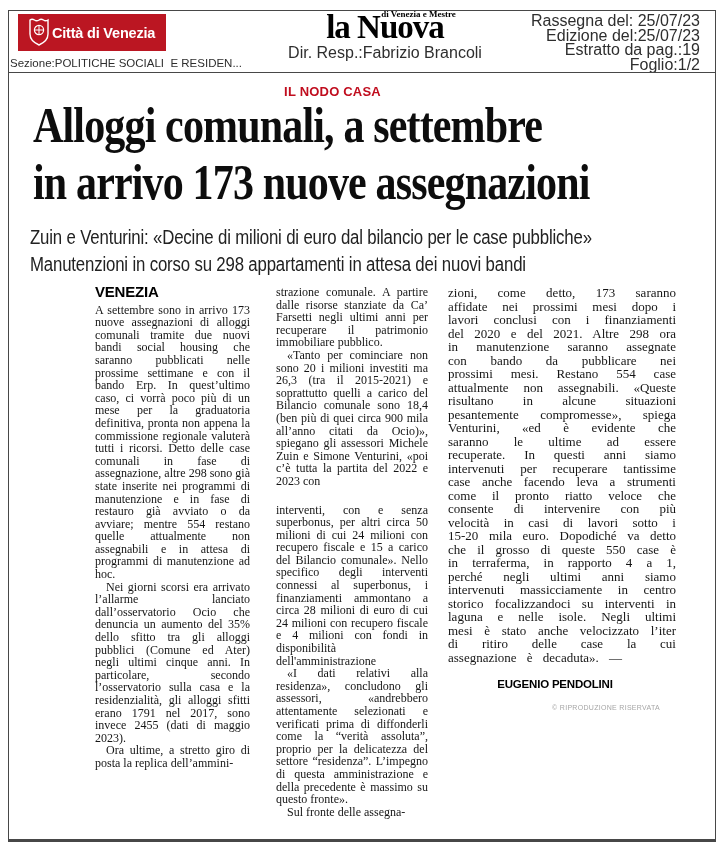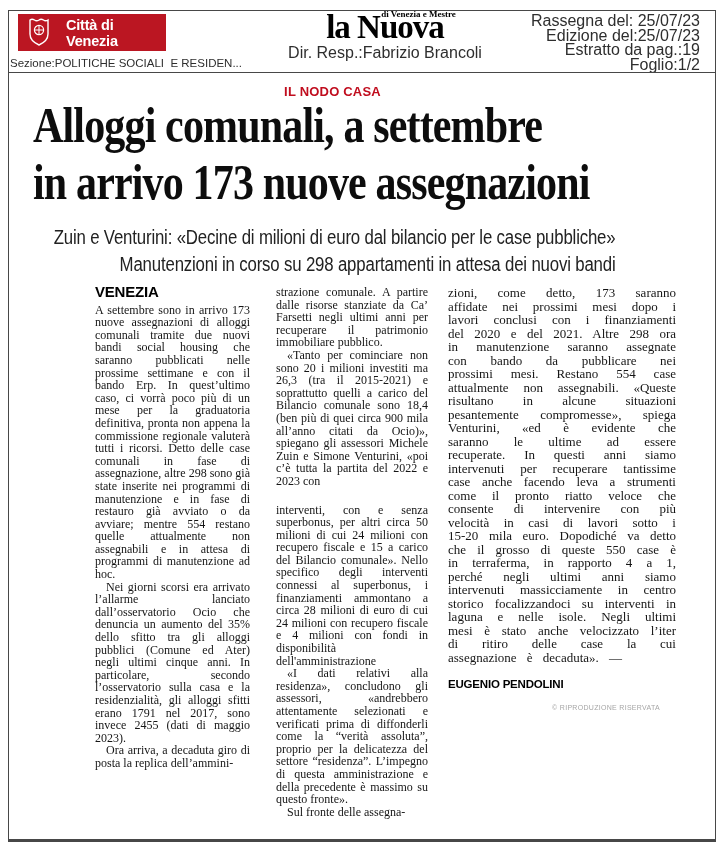--- a/index.html
+++ b/index.html
@@ -5,21 +5,21 @@
   html,body{margin:0;padding:0;background:#fff;}
   body{width:727px;height:851px;overflow:hidden;position:relative;
        font-family:"Liberation Sans",sans-serif;color:#1a1a1a;}
   .page{position:absolute;inset:0;background:#fff;}
   .border-box{position:absolute;left:8px;top:10px;width:706px;height:828px;
       border:1.5px solid #474747;border-bottom-width:3px;pointer-events:none;}
   .header-rule{position:absolute;left:8px;top:72px;width:707px;border-top:1.5px solid #474747;}
 
   
   .logo-box{position:absolute;left:18px;top:14px;width:148px;height:37px;
-      background:var(--brand-red);display:flex;align-items:center;gap:15px;padding-left:9px;box-sizing:border-box;}
+      background:var(--brand-red);display:flex;align-items:center;gap:1px;padding-left:9px;box-sizing:border-box;}
   .logo-box .crest{flex:0 0 auto;display:block;}
   .logo-label{color:#fff;font-weight:bold;font-size:14.5px;letter-spacing:-0.2px;}
   .section-label{position:absolute;left:10px;top:57px;font-size:11.5px;color:#2e2e2e;white-space:pre;}
 
   .masthead{position:absolute;left:250px;top:11px;width:270px;text-align:center;}
   .mast-name-wrap{position:relative;display:inline-block;}
   .mast-name{font-family:"Liberation Serif",serif;font-weight:bold;font-size:33px;
       letter-spacing:-1px;color:#000;line-height:33px;}
   .mast-edition{position:absolute;top:-2px;right:-12px;font-family:"Liberation Serif",serif;
       font-weight:bold;font-size:9px;white-space:nowrap;color:#000;}
@@ -29,37 +29,37 @@
   .header-meta{position:absolute;right:27px;top:14px;text-align:right;
       font-size:16px;line-height:14.5px;color:#2e2e2e;}
 
   
   .kicker{position:absolute;left:0;top:84px;width:665px;text-align:center;
       font-weight:bold;font-size:13px;letter-spacing:0.2px;color:var(--kicker-red);}
   .headline{position:absolute;left:33px;top:97px;width:680px;
       font-family:"Liberation Serif",serif;font-weight:bold;color:#0d0d0d;}
   .headline .hl{font-size:50px;line-height:57px;letter-spacing:-1px;
       white-space:nowrap;transform:scaleX(0.84);transform-origin:left center;}
-  .subhead{position:absolute;left:30px;top:224px;width:697px;color:#222;text-align:right;}
+  .subhead{position:absolute;left:30px;top:224px;width:697px;color:#222;}
   .subhead .sh{font-size:20px;line-height:27px;letter-spacing:-0.2px;white-space:nowrap;
       transform:scaleX(0.84);transform-origin:left center;}
 
   
   .body{position:absolute;left:95px;top:286px;width:581px;display:flex;align-items:flex-start;}
   .col{font-family:"Liberation Serif",serif;font-size:12px;line-height:12.6px;
       text-align:justify;color:#151515;}
   .col1{width:155px;}
   .col2{width:152px;margin-left:26px;}
   .col3{width:228px;margin-left:20px;font-size:13px;line-height:13.5px;word-spacing:7px;}
   .col p{margin:0;}
   .col p.indent{text-indent:11px;}
   .col p.gap{margin-top:16px;}
   .dateline{font-family:"Liberation Sans",sans-serif;font-weight:bold;font-size:15px;
       letter-spacing:-0.2px;color:#000;margin-bottom:5px;text-align:left;}
-  .byline{margin-top:14px;text-align:left;padding-right:14px;word-spacing:normal;
+  .byline{margin-top:14px;text-align:center;padding-right:14px;word-spacing:normal;
       font-family:"Liberation Sans",sans-serif;font-weight:bold;font-size:11.5px;
       letter-spacing:-0.2px;color:#000;}
   .copyright{margin-top:9px;text-align:right;padding-right:16px;word-spacing:normal;
       font-family:"Liberation Sans",sans-serif;font-size:7px;letter-spacing:0.3px;color:#a6a6a6;}
 </style>
 </head>
 <body>
 
 <div class="page">
   <div class="border-box"></div>
@@ -100,21 +100,21 @@
     <div class="sh">Zuin e Venturini: «Decine di milioni di euro dal bilancio per le case pubbliche»</div>
     <div class="sh">Manutenzioni in corso su 298 appartamenti in attesa dei nuovi bandi</div>
   </div>
 
   <div class="body">
     <div class="col col1">
       <div class="dateline">VENEZIA</div>
       <div class="paras">
           <p>A settembre sono in arrivo 173 nuove assegnazioni di alloggi comunali tramite due nuovi bandi social housing che saranno pubblicati nelle prossime settimane e con il bando Erp. In quest’ultimo caso, ci vorrà poco più di un mese per la graduatoria definitiva, pronta non appena la commissione regionale valuterà tutti i ricorsi. Detto delle case comunali in fase di assegnazione, altre 298 sono già state inserite nei programmi di manutenzione e in fase di restauro già avviato o da avviare; mentre 554 restano quelle attualmente non assegnabili e in attesa di programmi di manutenzione ad hoc.</p>
           <p class="indent">Nei giorni scorsi era arrivato l’allarme lanciato dall’osservatorio Ocio che denuncia un aumento del 35% dello sfitto tra gli alloggi pubblici (Comune ed Ater) negli ultimi cinque anni. In particolare, secondo l’osservatorio sulla casa e la residenzialità, gli alloggi sfitti erano 1791 nel 2017, sono invece 2455 (dati di maggio 2023).</p>
-          <p class="indent">Ora arriva, a decaduta giro di posta la replica dell’ammini-</p>
+          <p class="indent">Ora ultime, a stretto giro di posta la replica dell’ammini-</p>
         </div>
     </div>
     <div class="col col2">
       <div class="paras">
           <p>strazione comunale. A partire dalle risorse stanziate da Ca’ Farsetti negli ultimi anni per recuperare il patrimonio immobiliare pubblico.</p>
           <p class="indent">«Tanto per cominciare non sono 20 i milioni investiti ma 26,3 (tra il 2015-2021) e soprattutto quelli a carico del Bilancio comunale sono 18,4 (ben più di quei circa 900 mila all’anno citati da Ocio)», spiegano gli assessori Michele Zuin e Simone Venturini, «poi c’è tutta la partita del 2022 e 2023 con</p>
           <p class="gap">interventi, con e senza superbonus, per altri circa 50 milioni di cui 24 milioni con recupero fiscale e 15 a carico del Bilancio comunale». Nello specifico degli interventi connessi al superbonus, i finanziamenti ammontano a circa 28 milioni di euro di cui 24 milioni con recupero fiscale e 4 milioni con fondi in disponibilità dell'amministrazione</p>
           <p class="indent">«I dati relativi alla residenza», concludono gli assessori, «andrebbero attentamente selezionati e verificati prima di diffonderli come la “verità assoluta”, proprio per la delicatezza del settore “residenza”. L’impegno di questa amministrazione e della precedente è massimo su questo fronte».</p>
           <p class="indent">Sul fronte delle assegna-</p>
         </div>

